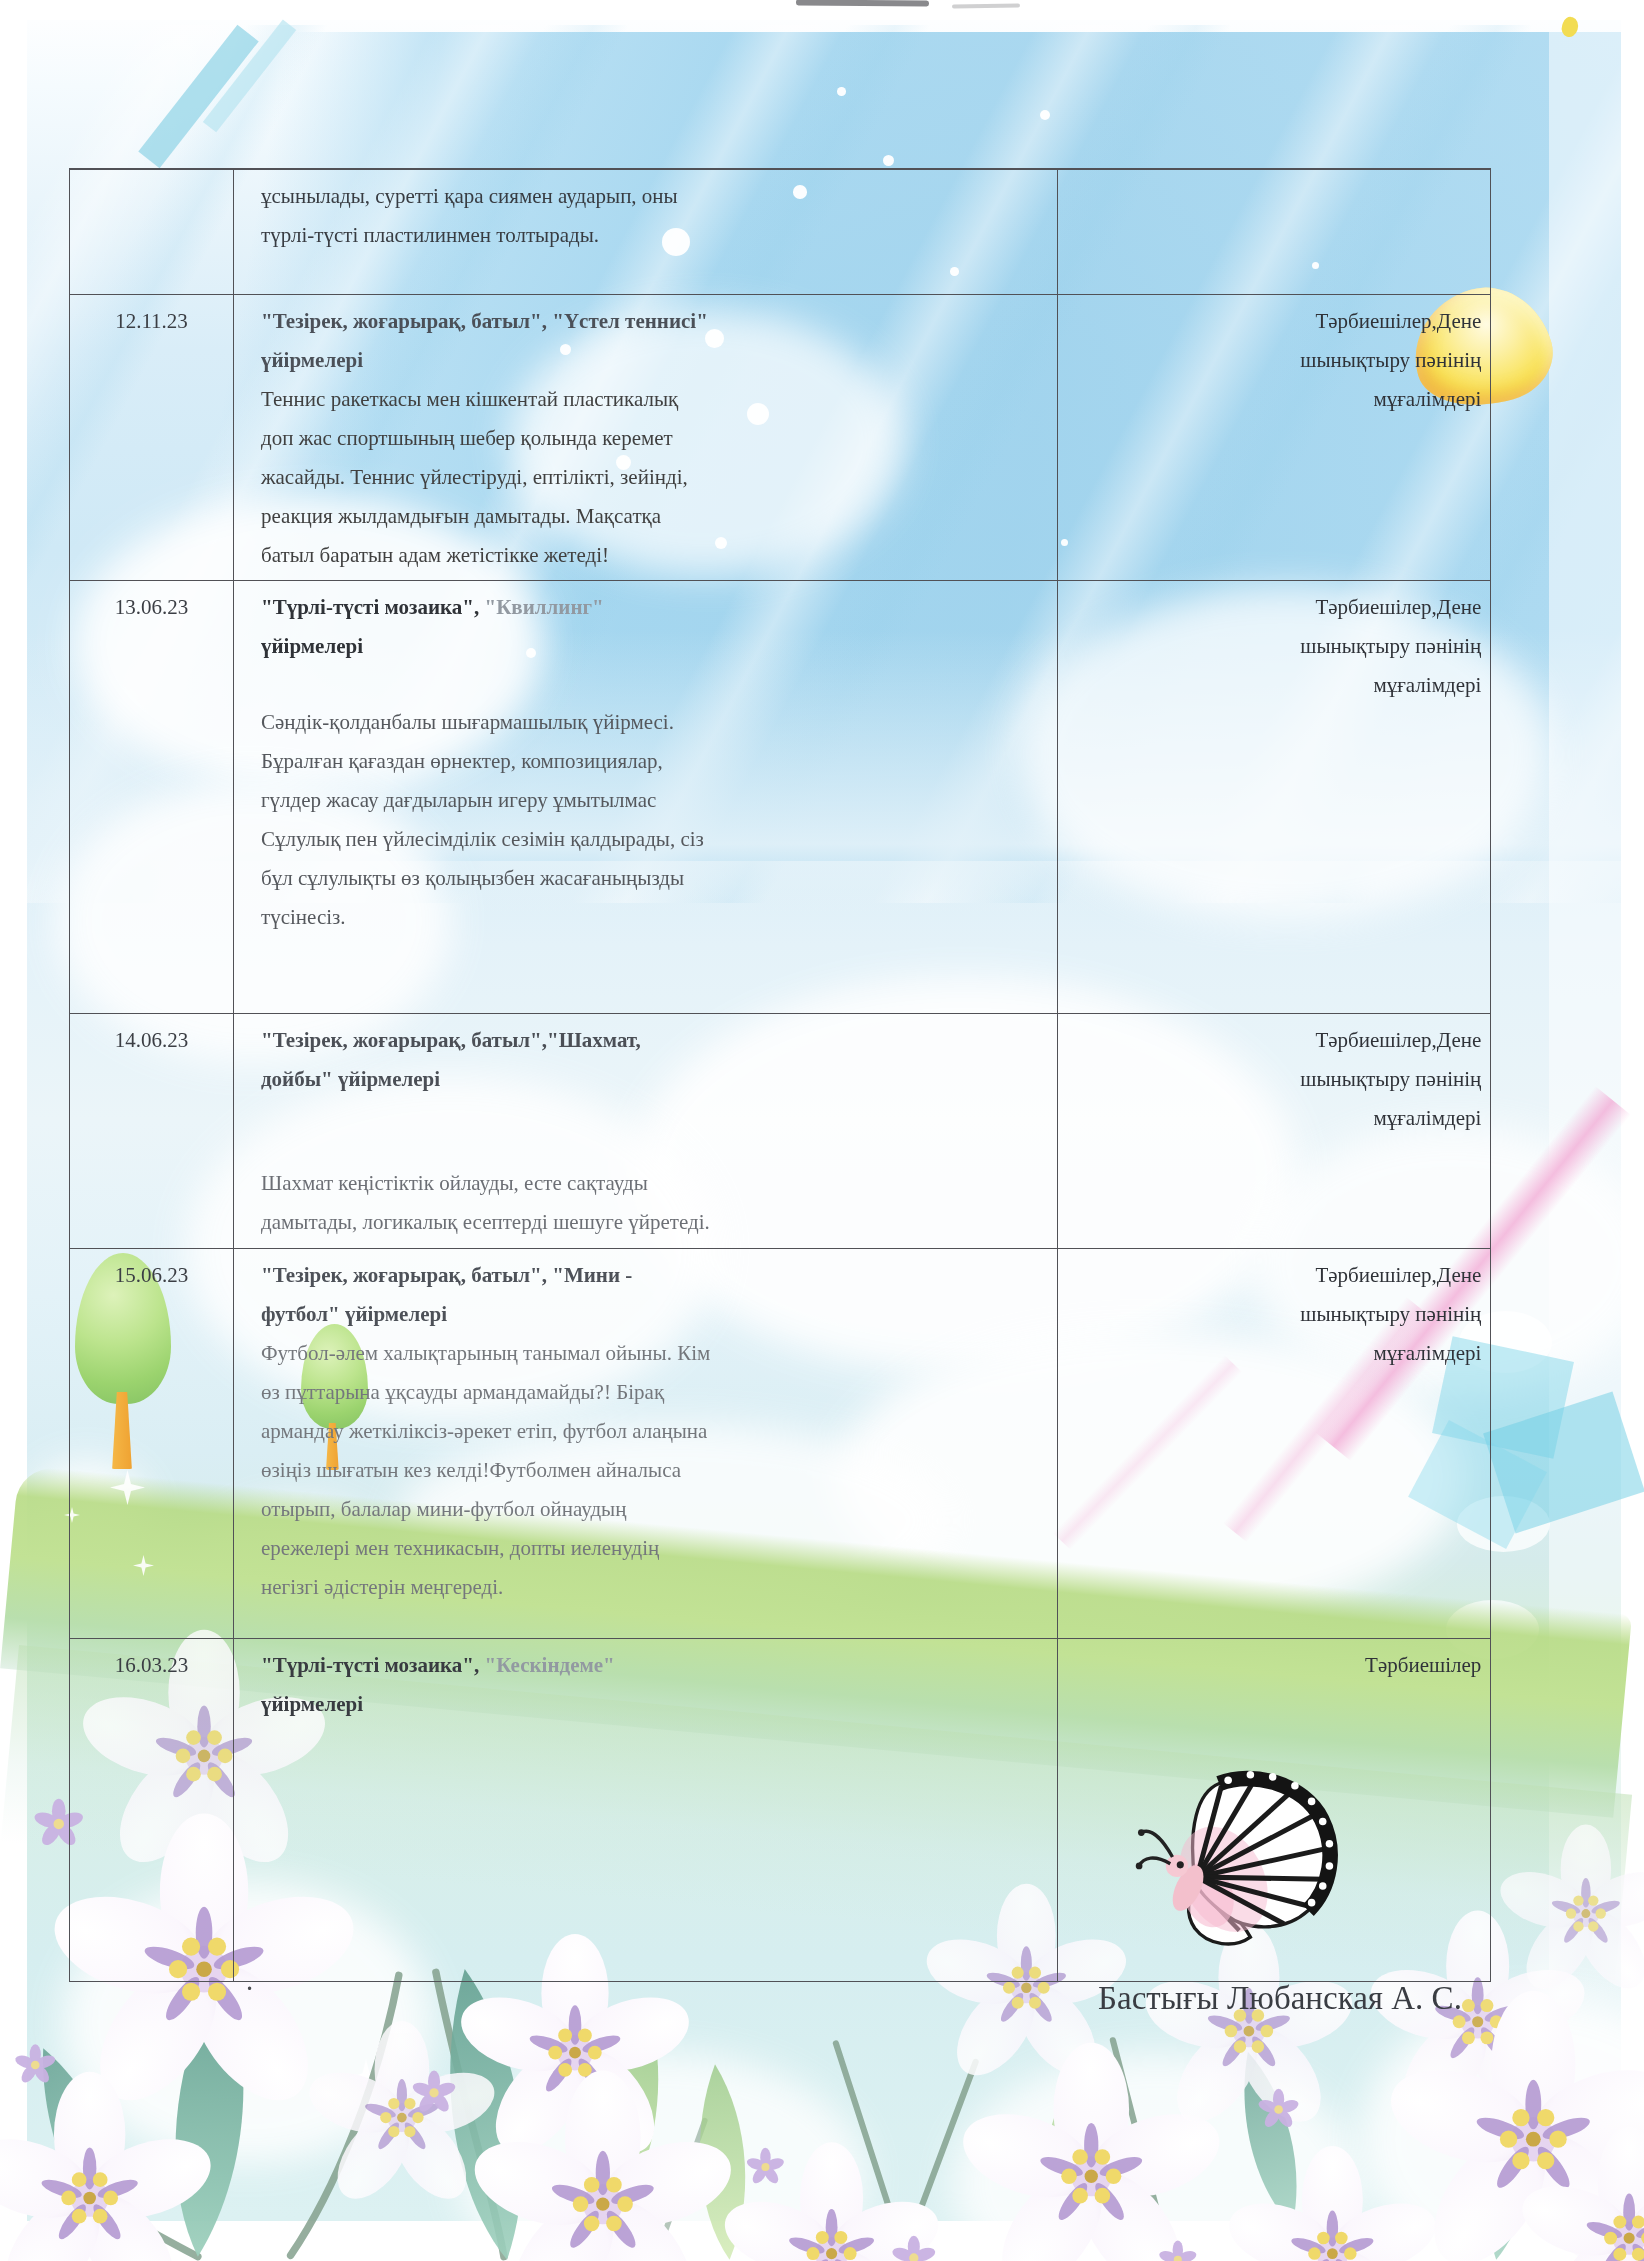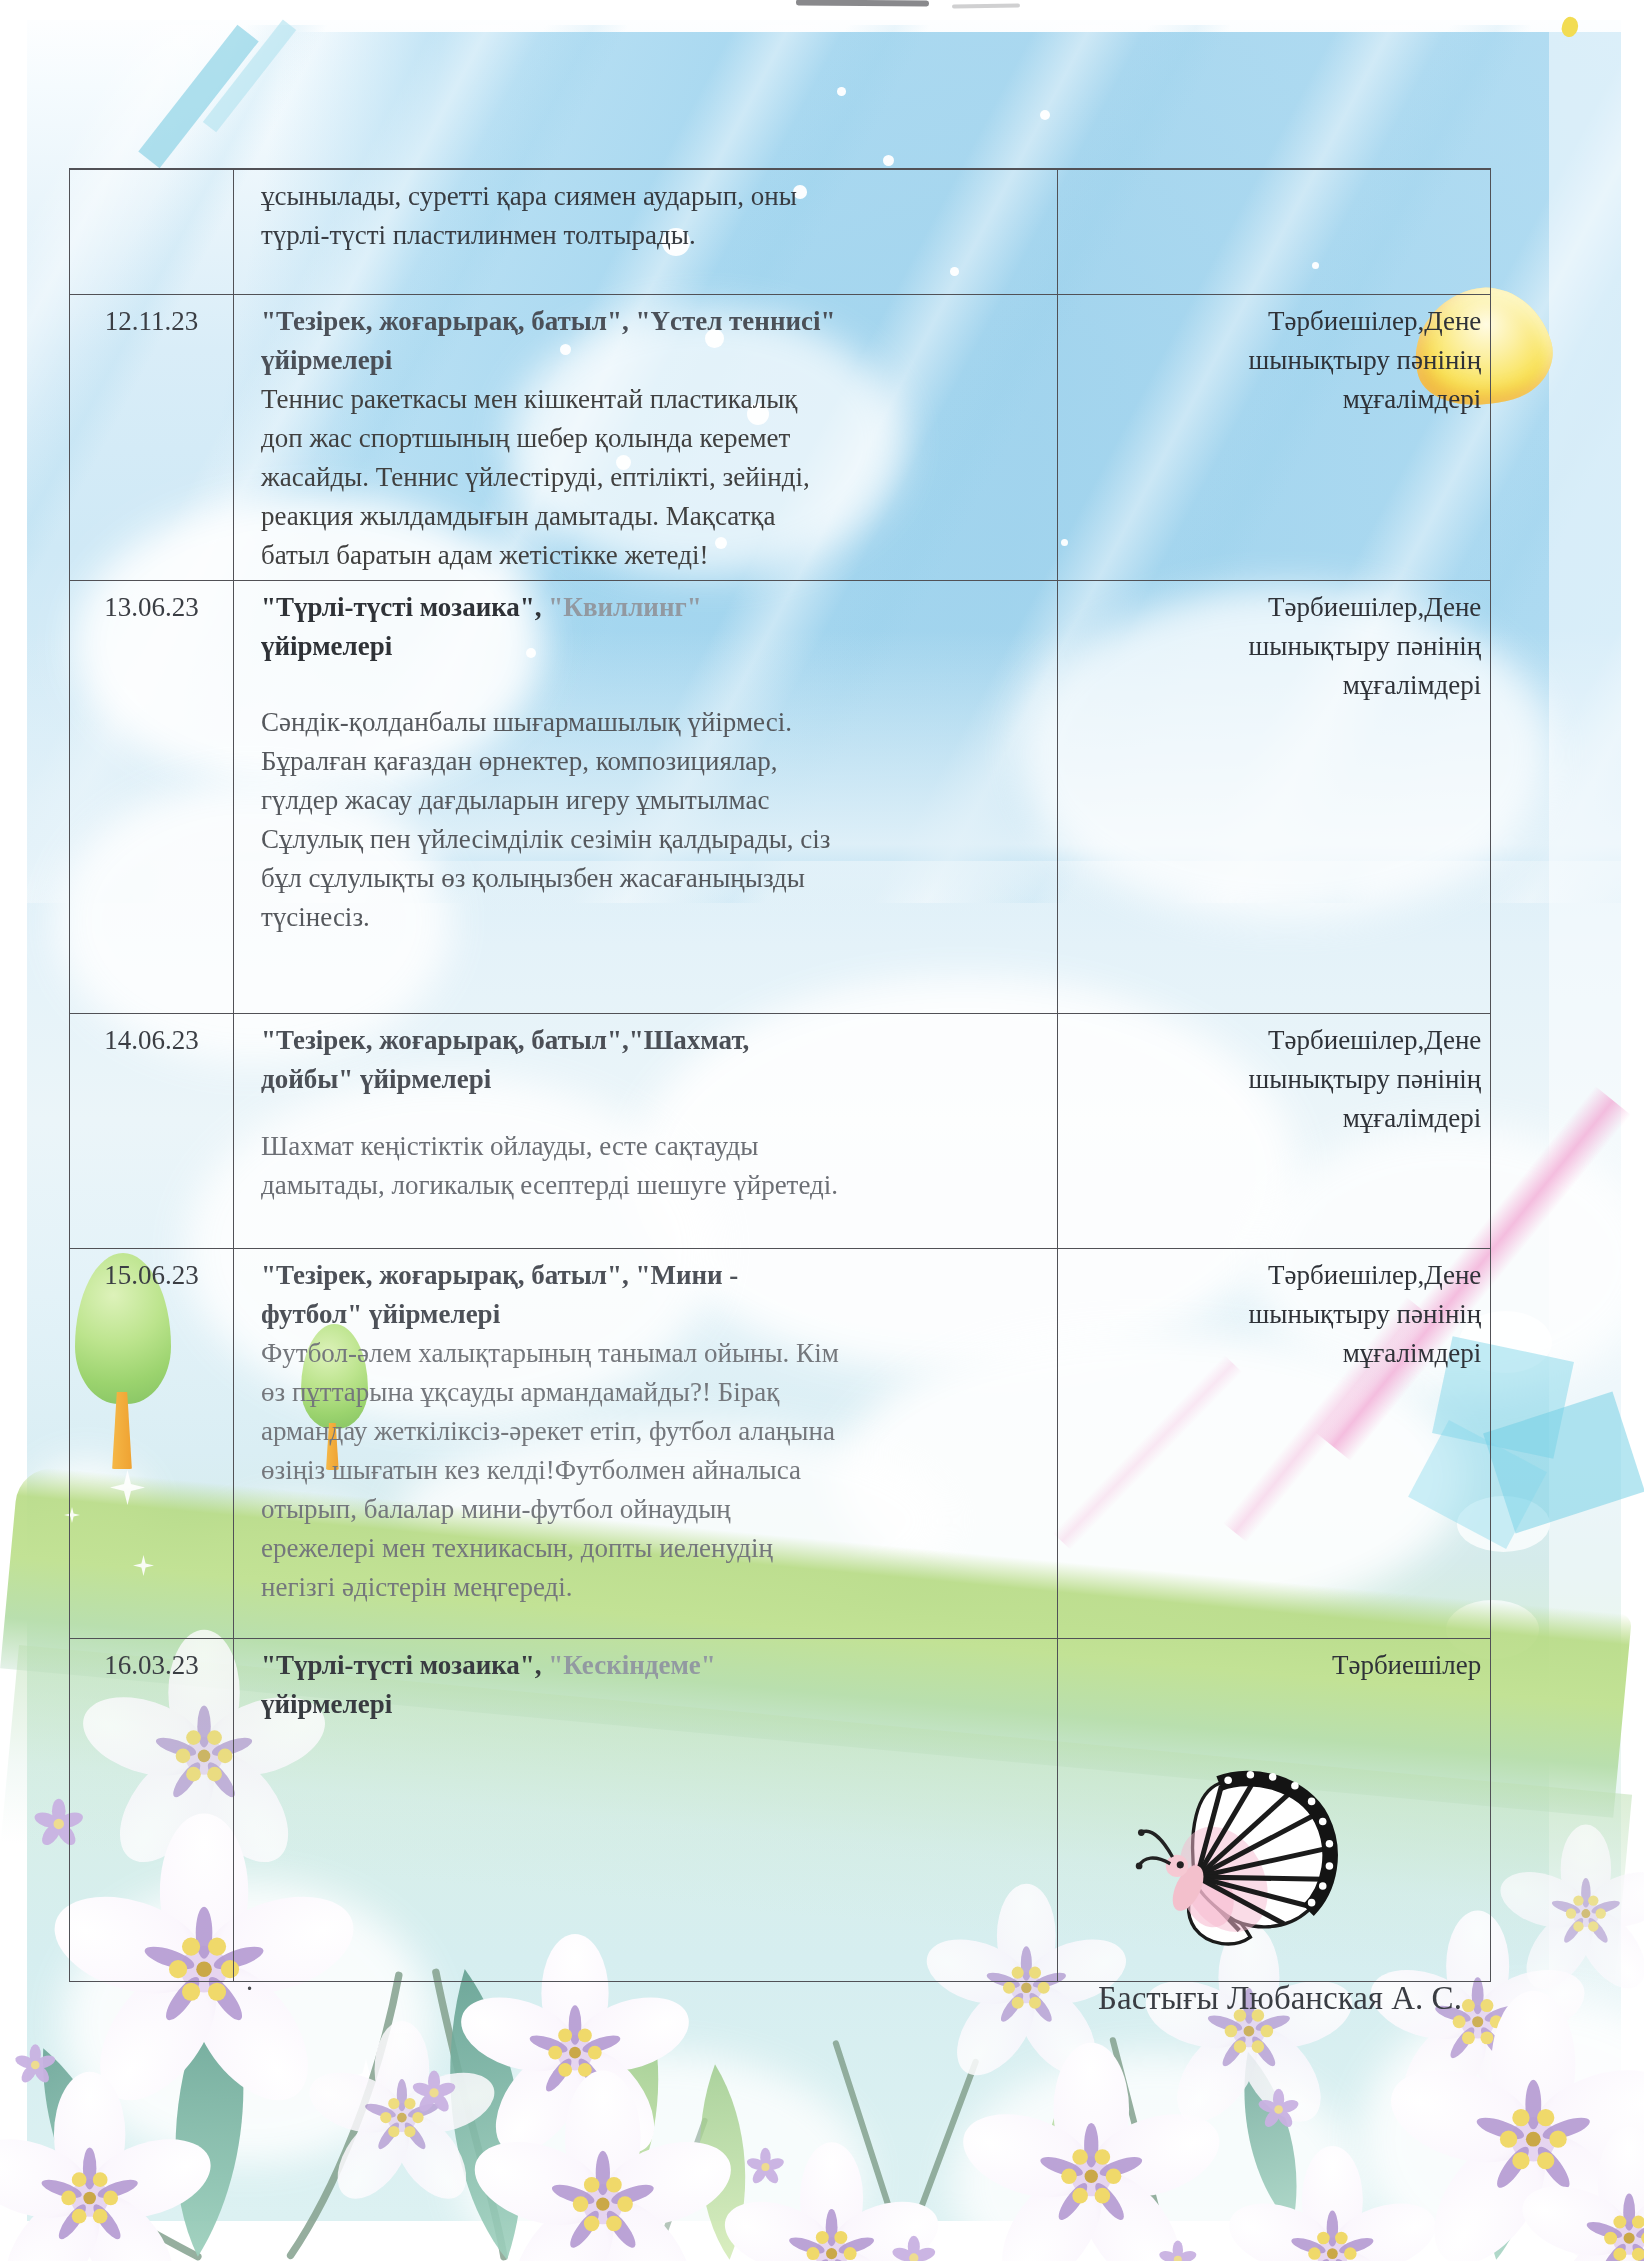--- a/index.html
+++ b/index.html
@@ -43,33 +43,33 @@
     clip-path:polygon(50% 0,60% 40%,100% 50%,60% 60%,50% 100%,40% 60%,0 50%,40% 40%)}
   .smudge{position:absolute;background:rgba(40,40,45,.55);border-radius:2.5px}
   .speck{left:1562px;top:17.3px;width:16px;height:20px;background:#f2dc52;border-radius:45% 55% 50% 50%;transform:rotate(18deg)}
   .art{position:absolute;left:0;top:0;width:1644px;height:2261px;pointer-events:none}
   
   .table{position:absolute;left:69px;top:168px;z-index:2;display:grid;
     grid-template-columns:163px 824px 433px;
     grid-template-rows:124px 286px 433px 235px 390px 343px;
     border:1.9px solid #515156;border-top-width:2.5px}
   .cell{border-left:1.9px solid #515156;border-top:1.9px solid #515156;overflow:hidden;
-    font-size:27px;line-height:39px}
+    font-size:21px;line-height:39px}
   .cell.c1{border-left:none}
   .cell.r0{border-top:none}
   .c-date{text-align:center;padding-top:7.4px;color:#3b3e44}
   .c-desc{padding:7.4px 16px 0 27px}
   .c-staff{text-align:right;padding:7.4px 8.7px 0;color:#2f3238;white-space:pre-line}
   .title{font-weight:700;white-space:pre-line}
   .muted{color:#9299a1}
   .body{white-space:pre-line}
   .d0 .body{color:#383c42}
   .d1 .title{color:#4b5058}.d1 .body{color:#404040}
   .d2 .title{color:#2f3237}.d2 .body{color:#55585d;margin-top:37px}
-  .d3 .title{color:#4b4f56}.d3 .body{color:#6c6f75;margin-top:28px}
+  .d3 .title{color:#4b4f56}.d3 .body{color:#6c6f75;margin-top:65px}
   .d4 .title{color:#4d5158}.d4 .body{color:#74777c}
   .d5 .title{color:#383b40}.d5 .body{color:#7d8086}
   .sig{left:1039px;top:1980px;width:482px;text-align:center;font-size:33px;color:#3a3d43;z-index:2}
   .stray{left:246px;top:1965px;font-size:28.4px;color:#4a4b50;z-index:2}
 </style>
 </head>
 <body>
 
 <div class="page">
 

